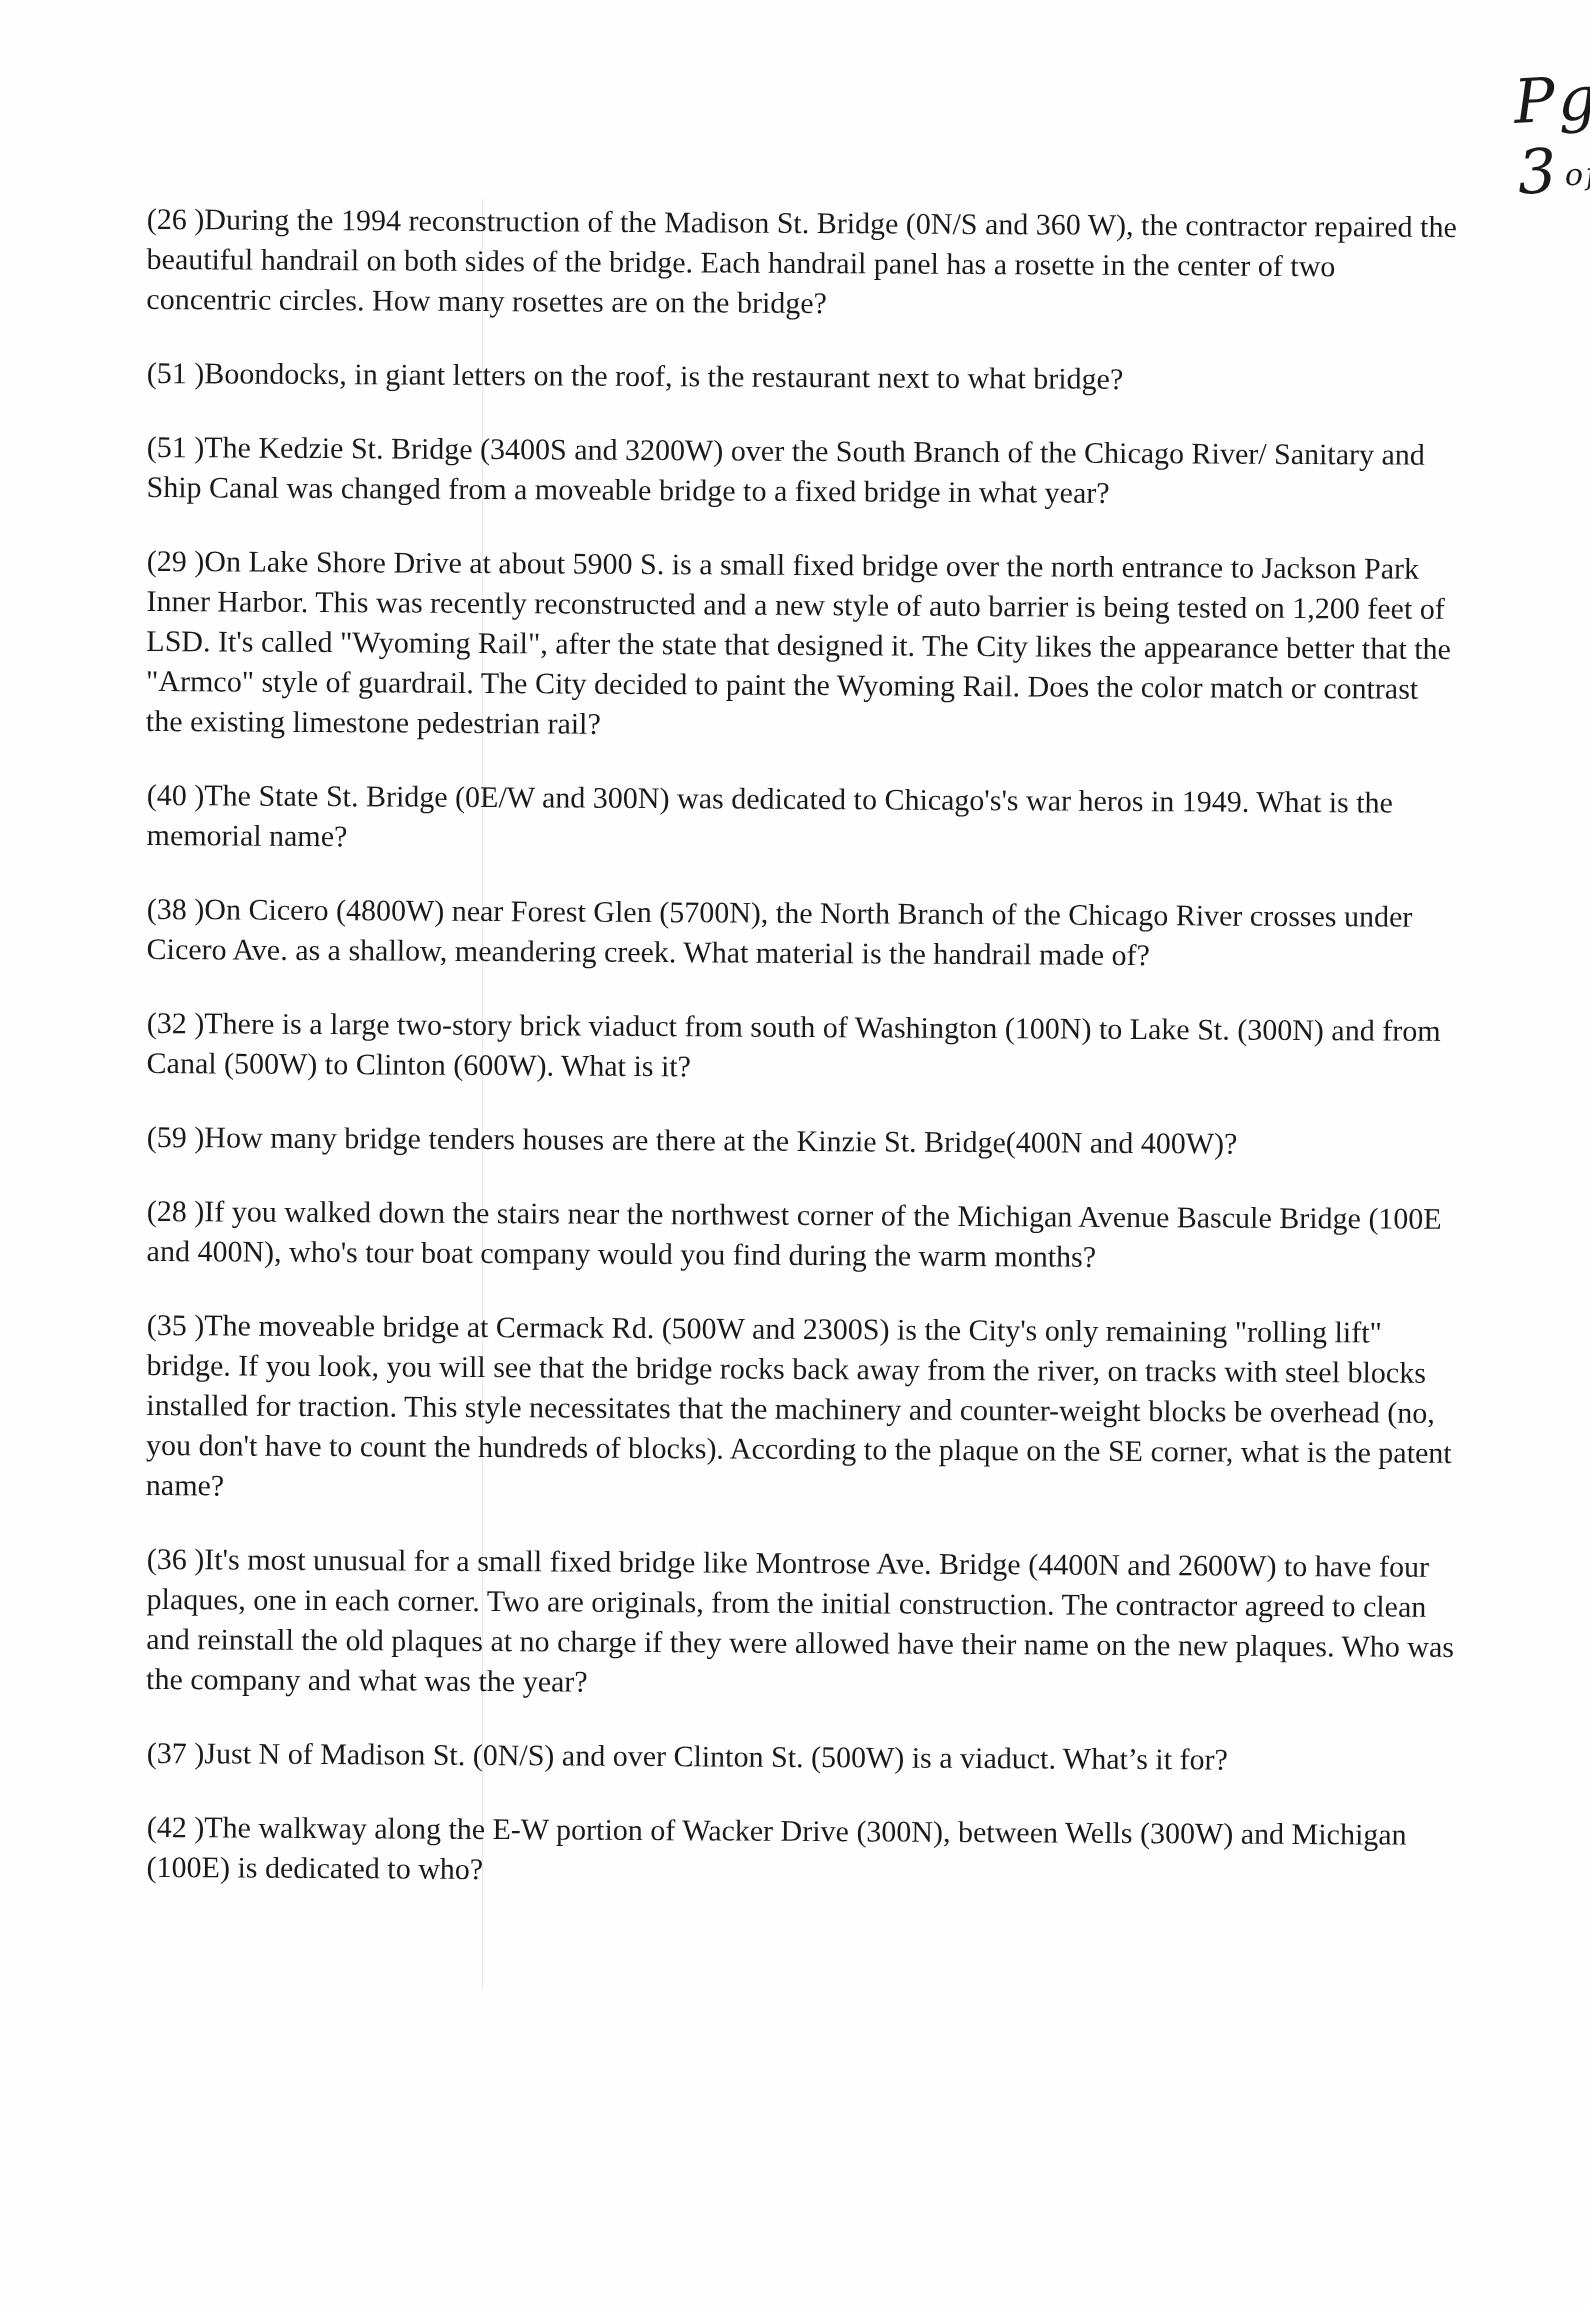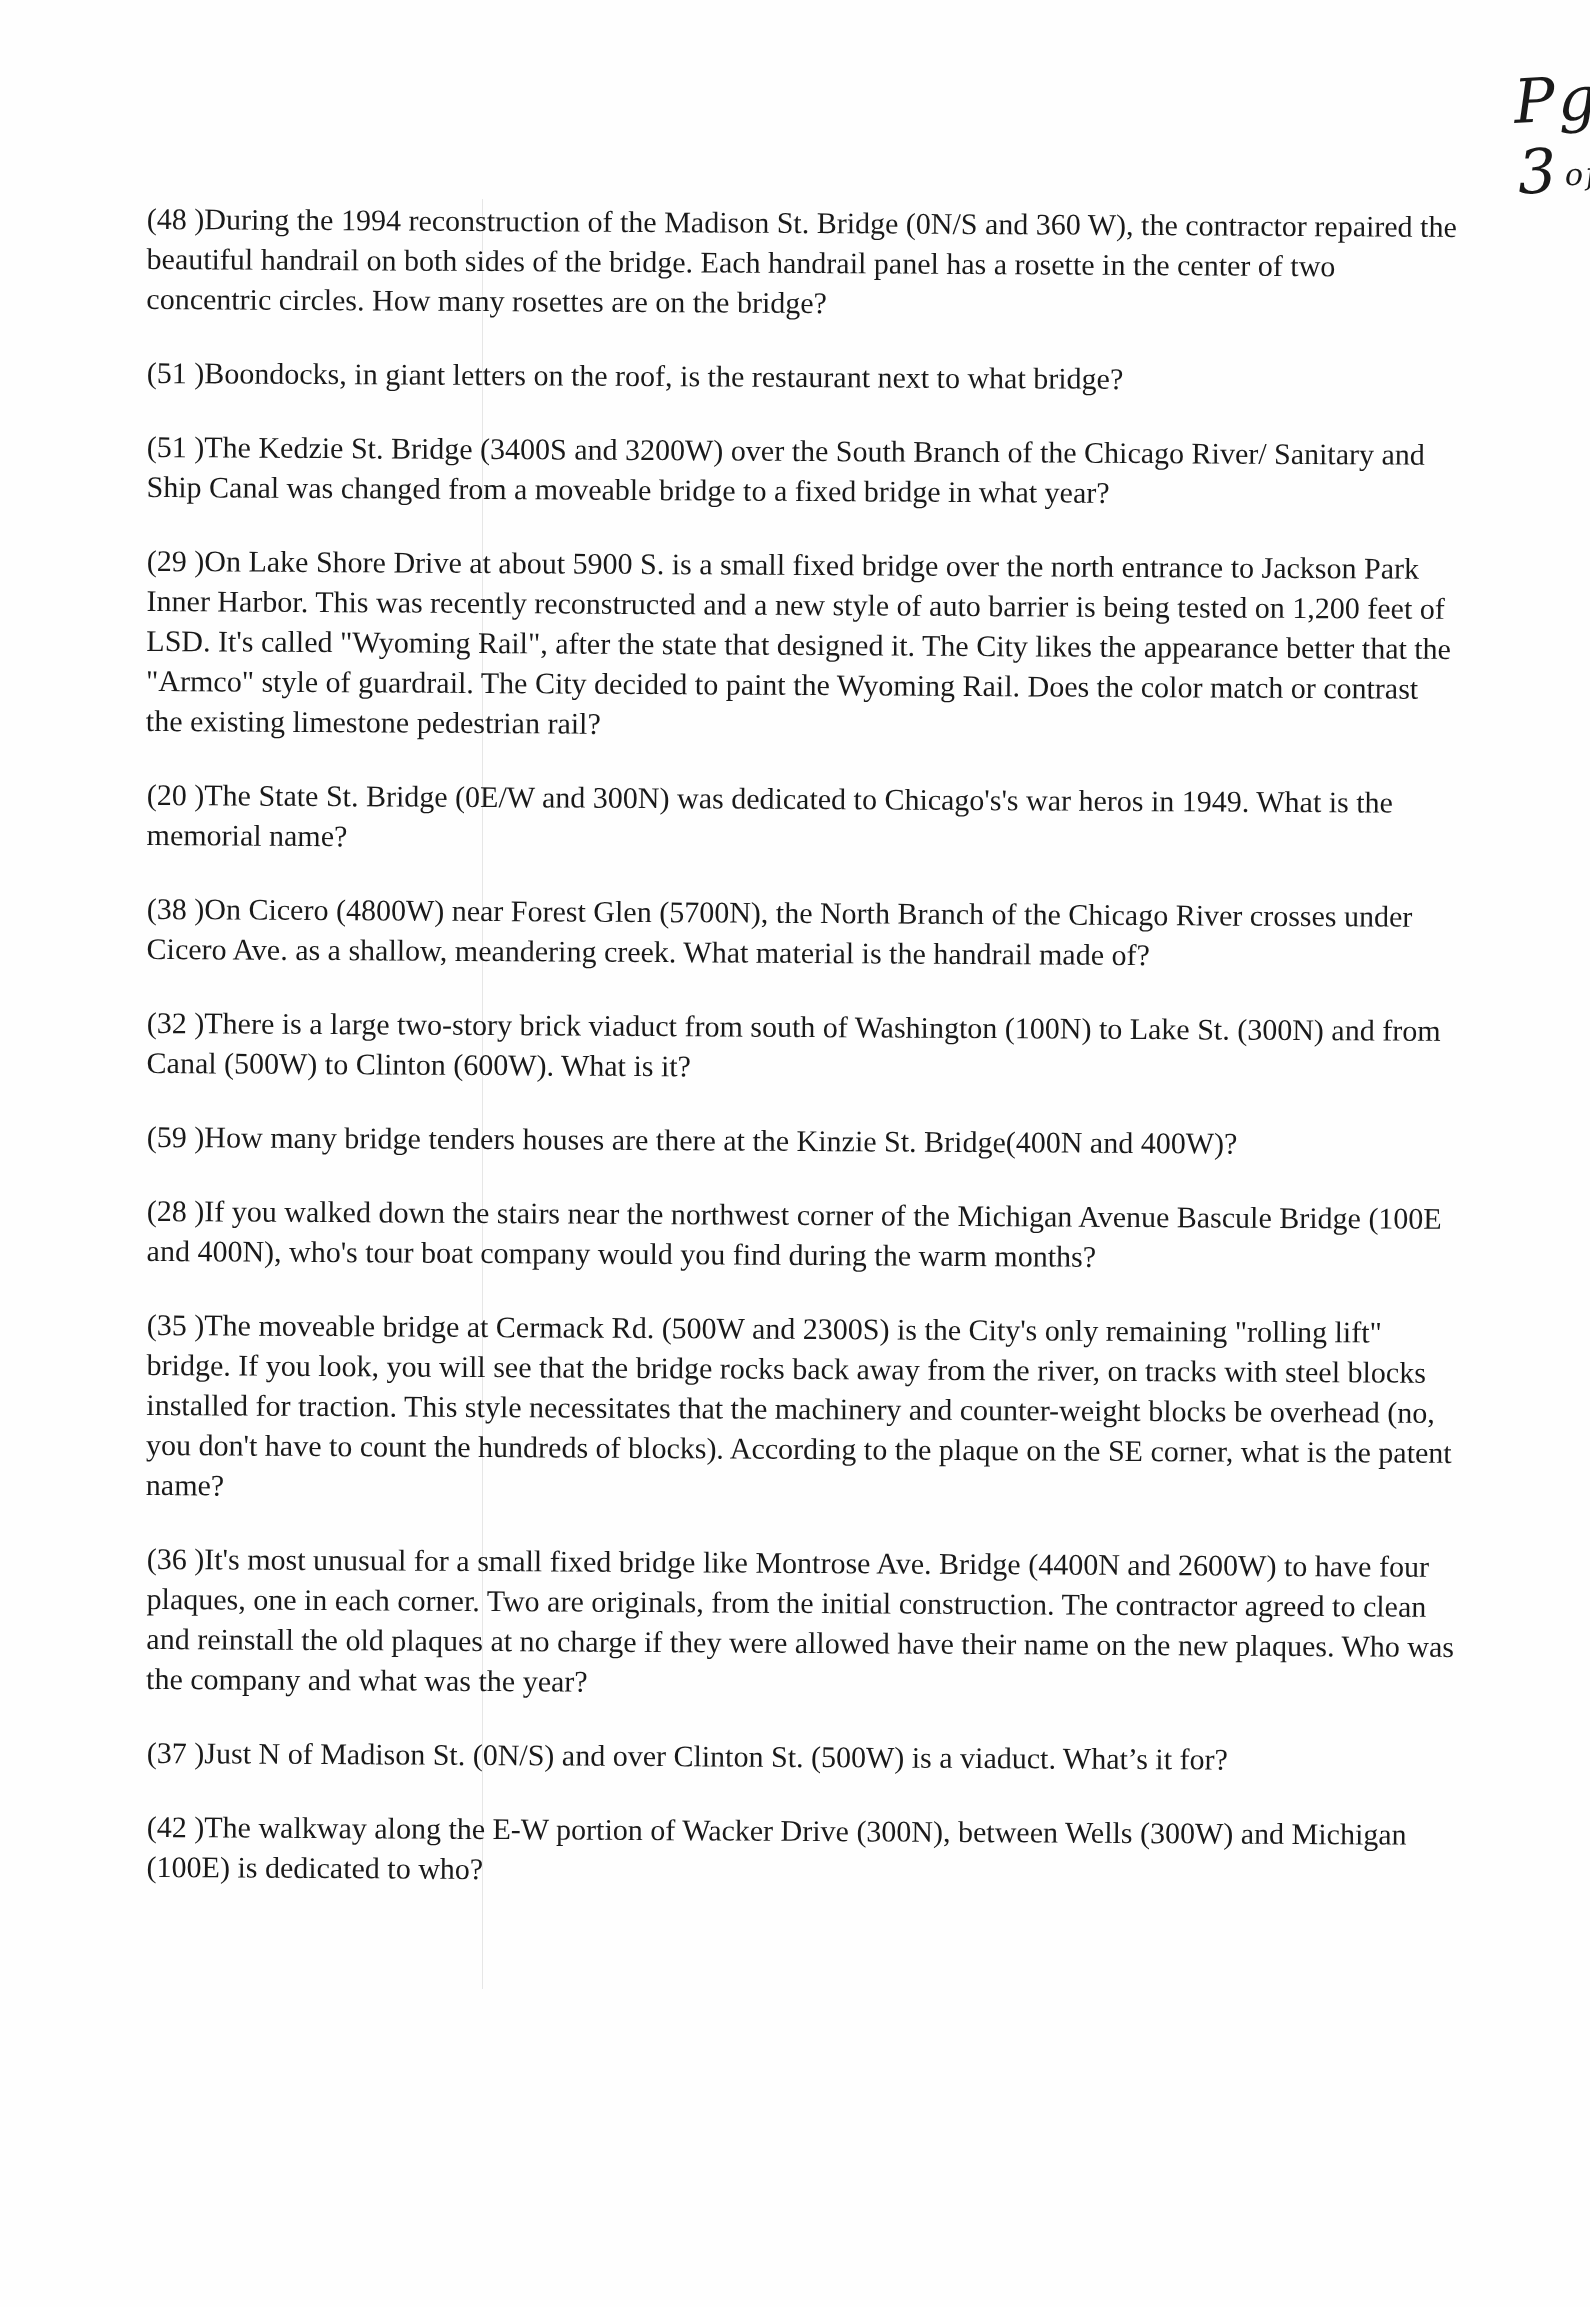--- a/index.html
+++ b/index.html
@@ -27,25 +27,25 @@
 
 <div class="page">
   <div class="scanline" style="left:482px; top:199px; height:1790px;"></div>
 
   <div class="page-mark">
     <span>Pg</span>
     <span>3</span><span class="of">of</span>
   </div>
 
   <div class="questions">
-    <p class="q"><span class="num">(48 )</span><span>During the 1994 reconstruction of the Madison St. Bridge (0N/S and 360 W), the contractor repaired the beautiful handrail on both sides of the bridge. Each handrail panel has a rosette in the center of two concentric circles. How many rosettes are on the bridge?</span></p>
+    <p class="q"><span class="num">(26 )</span><span>During the 1994 reconstruction of the Madison St. Bridge (0N/S and 360 W), the contractor repaired the beautiful handrail on both sides of the bridge. Each handrail panel has a rosette in the center of two concentric circles. How many rosettes are on the bridge?</span></p>
     <p class="q"><span class="num">(51 )</span><span>Boondocks, in giant letters on the roof, is the restaurant next to what bridge?</span></p>
     <p class="q"><span class="num">(51 )</span><span>The Kedzie St. Bridge (3400S and 3200W) over the South Branch of the Chicago River/ Sanitary and Ship Canal was changed from a moveable bridge to a fixed bridge in what year?</span></p>
     <p class="q"><span class="num">(29 )</span><span>On Lake Shore Drive at about 5900 S. is a small fixed bridge over the north entrance to Jackson Park Inner Harbor. This was recently reconstructed and a new style of auto barrier is being tested on 1,200 feet of LSD. It's called "Wyoming Rail", after the state that designed it. The City likes the appearance better that the "Armco" style of guardrail. The City decided to paint the Wyoming Rail. Does the color match or contrast the existing limestone pedestrian rail?</span></p>
-    <p class="q"><span class="num">(20 )</span><span>The State St. Bridge (0E/W and 300N) was dedicated to Chicago's's war heros in 1949. What is the memorial name?</span></p>
+    <p class="q"><span class="num">(40 )</span><span>The State St. Bridge (0E/W and 300N) was dedicated to Chicago's's war heros in 1949. What is the memorial name?</span></p>
     <p class="q"><span class="num">(38 )</span><span>On Cicero (4800W) near Forest Glen (5700N), the North Branch of the Chicago River crosses under Cicero Ave. as a shallow, meandering creek. What material is the handrail made of?</span></p>
     <p class="q"><span class="num">(32 )</span><span>There is a large two-story brick viaduct from south of Washington (100N) to Lake St. (300N) and from Canal (500W) to Clinton (600W). What is it?</span></p>
     <p class="q"><span class="num">(59 )</span><span>How many bridge tenders houses are there at the Kinzie St. Bridge(400N and 400W)?</span></p>
     <p class="q"><span class="num">(28 )</span><span>If you walked down the stairs near the northwest corner of the Michigan Avenue Bascule Bridge (100E and 400N), who's tour boat company would you find during the warm months?</span></p>
     <p class="q"><span class="num">(35 )</span><span>The moveable bridge at Cermack Rd. (500W and 2300S) is the City's only remaining "rolling lift" bridge. If you look, you will see that the bridge rocks back away from the river, on tracks with steel blocks installed for traction. This style necessitates that the machinery and counter-weight blocks be overhead (no, you don't have to count the hundreds of blocks). According to the plaque on the SE corner, what is the patent name?</span></p>
     <p class="q"><span class="num">(36 )</span><span>It's most unusual for a small fixed bridge like Montrose Ave. Bridge (4400N and 2600W) to have four plaques, one in each corner. Two are originals, from the initial construction. The contractor agreed to clean and reinstall the old plaques at no charge if they were allowed have their name on the new plaques. Who was the company and what was the year?</span></p>
     <p class="q"><span class="num">(37 )</span><span>Just N of Madison St. (0N/S) and over Clinton St. (500W) is a viaduct. What’s it for?</span></p>
     <p class="q"><span class="num">(42 )</span><span>The walkway along the E-W portion of Wacker Drive (300N), between Wells (300W) and Michigan (100E) is dedicated to who?</span></p>
   </div>
 </div>

